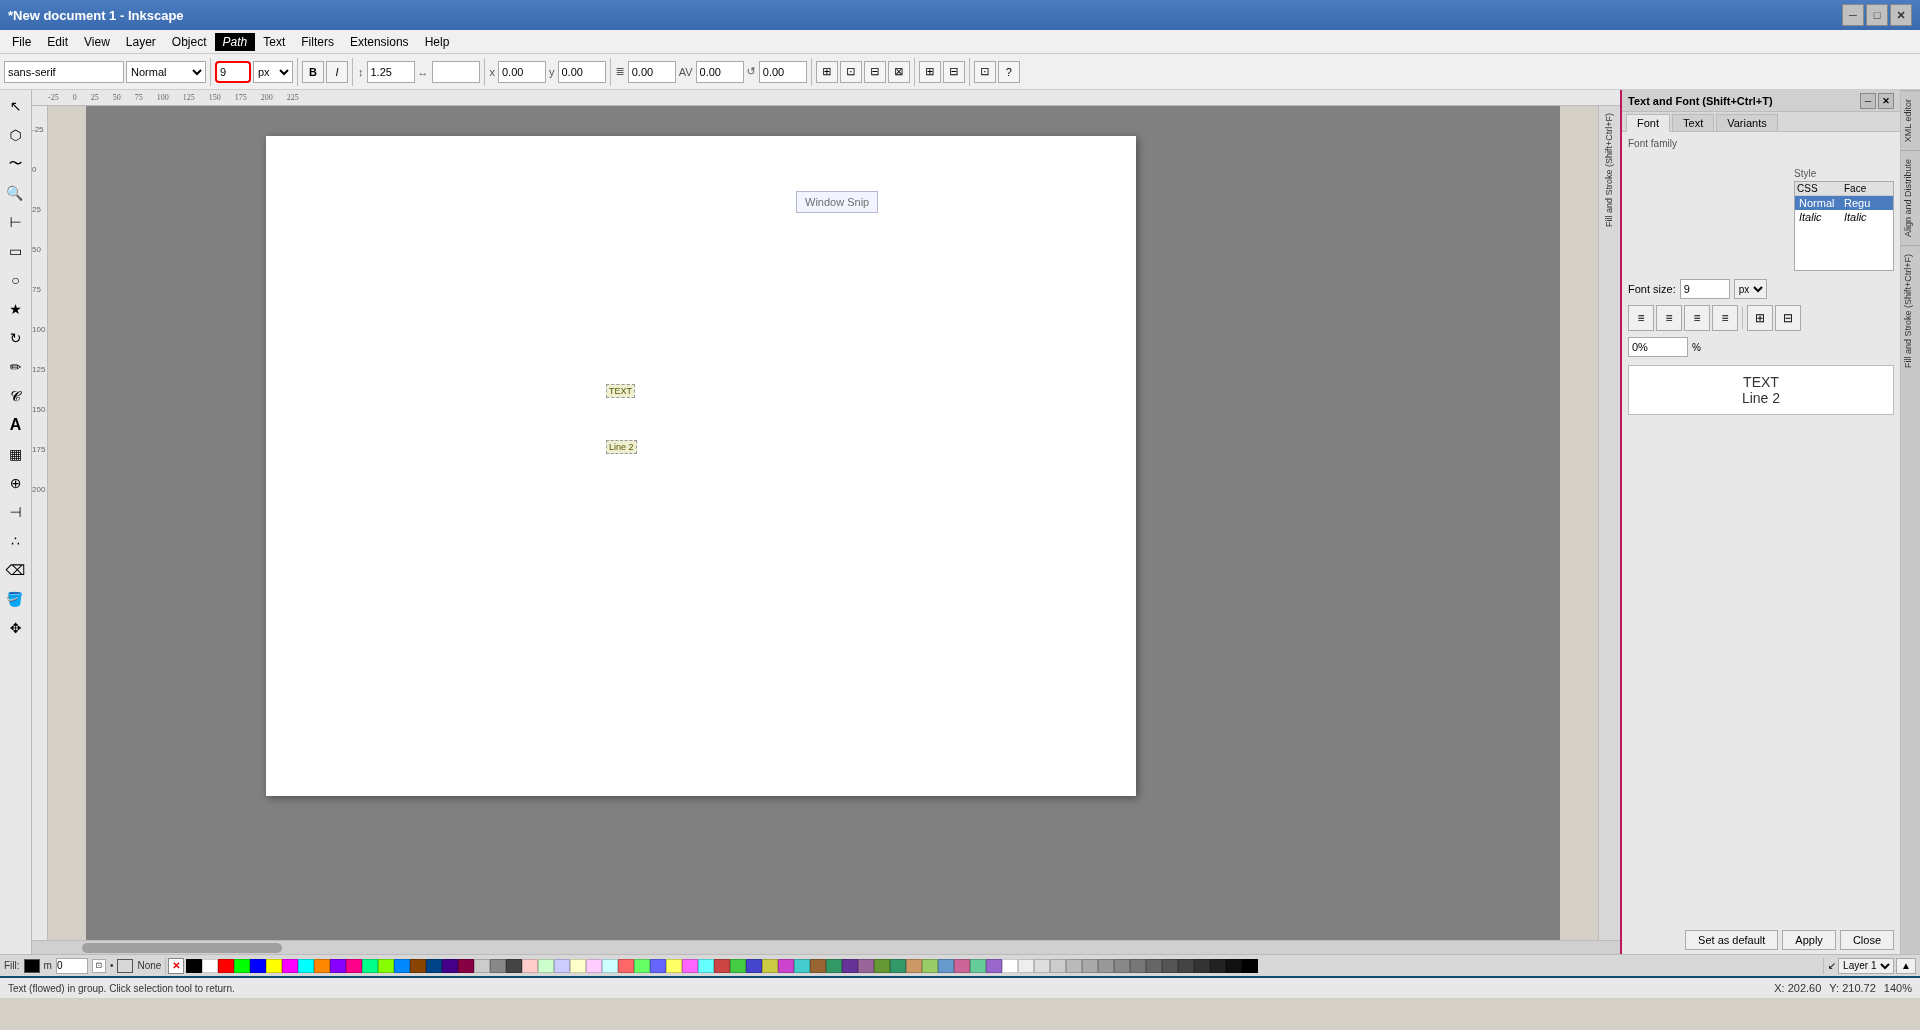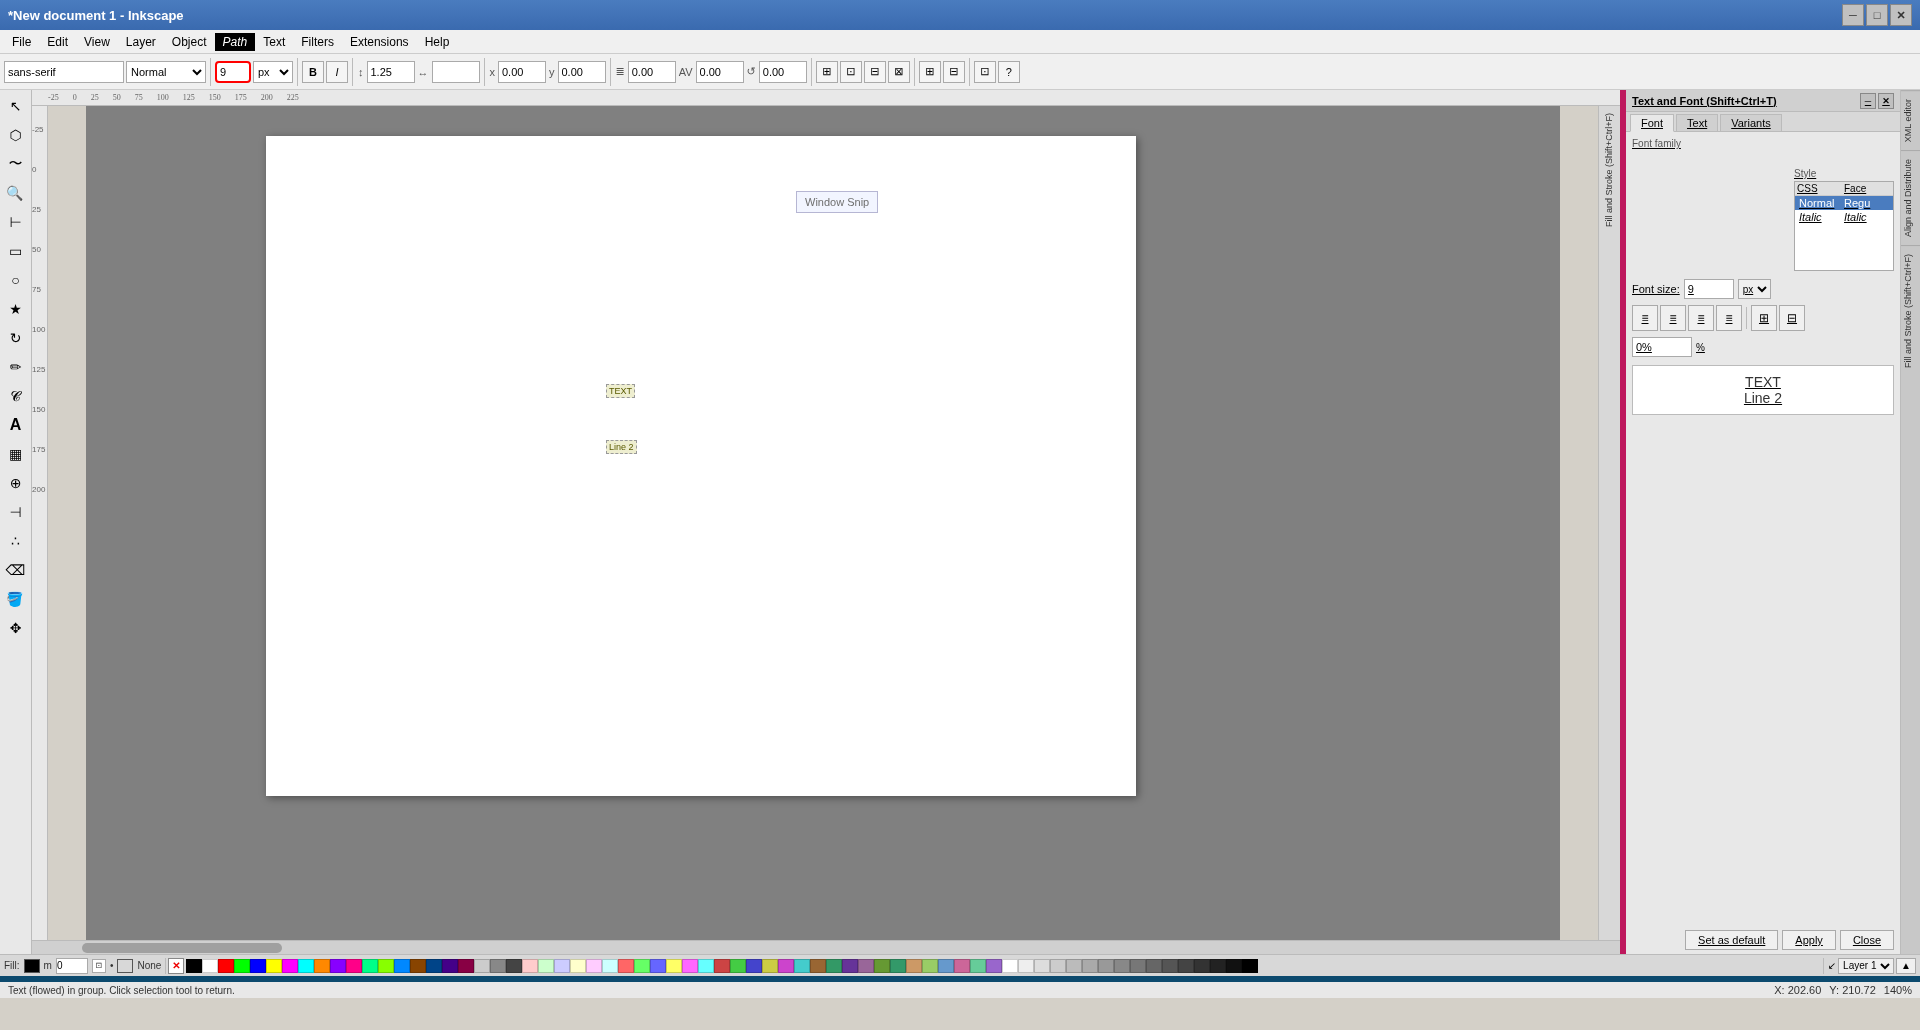--- a/index.html
+++ b/index.html
@@ -199,24 +199,23 @@
       padding: 4px 8px;
       font-size: 11px;
       color: #555;
       opacity: 0.85;
     }
 
     
     #right-panel {
       width: 280px;
       background: #e8e8e8;
-      border-left: 6px solid #be185d;
+      border-left: 2px solid #be185d;
       display: flex;
       flex-direction: column;
-      text-decoration: underline;
     }
     #panel-title-bar {
       height: 22px;
       background: #d0d0d0;
       border-bottom: 1px solid #bbb;
       display: flex;
       align-items: center;
       justify-content: space-between;
       padding: 0 6px;
       font-size: 11px;
@@ -386,21 +385,21 @@
       border-bottom: 1px solid #aaa;
       font-size: 9px;
       white-space: nowrap;
       color: #333;
     }
 
     
     #status-bar {
       height: 22px;
       background: #e8e8e8;
-      border-top: 6px solid #0c4a6e;
+      border-top: 2px solid #0c4a6e;
       display: flex;
       align-items: center;
       padding: 0 8px;
       font-size: 11px;
       color: #333;
       gap: 12px;
       justify-content: space-between;
     }
     #status-right {
       margin-left: auto;

